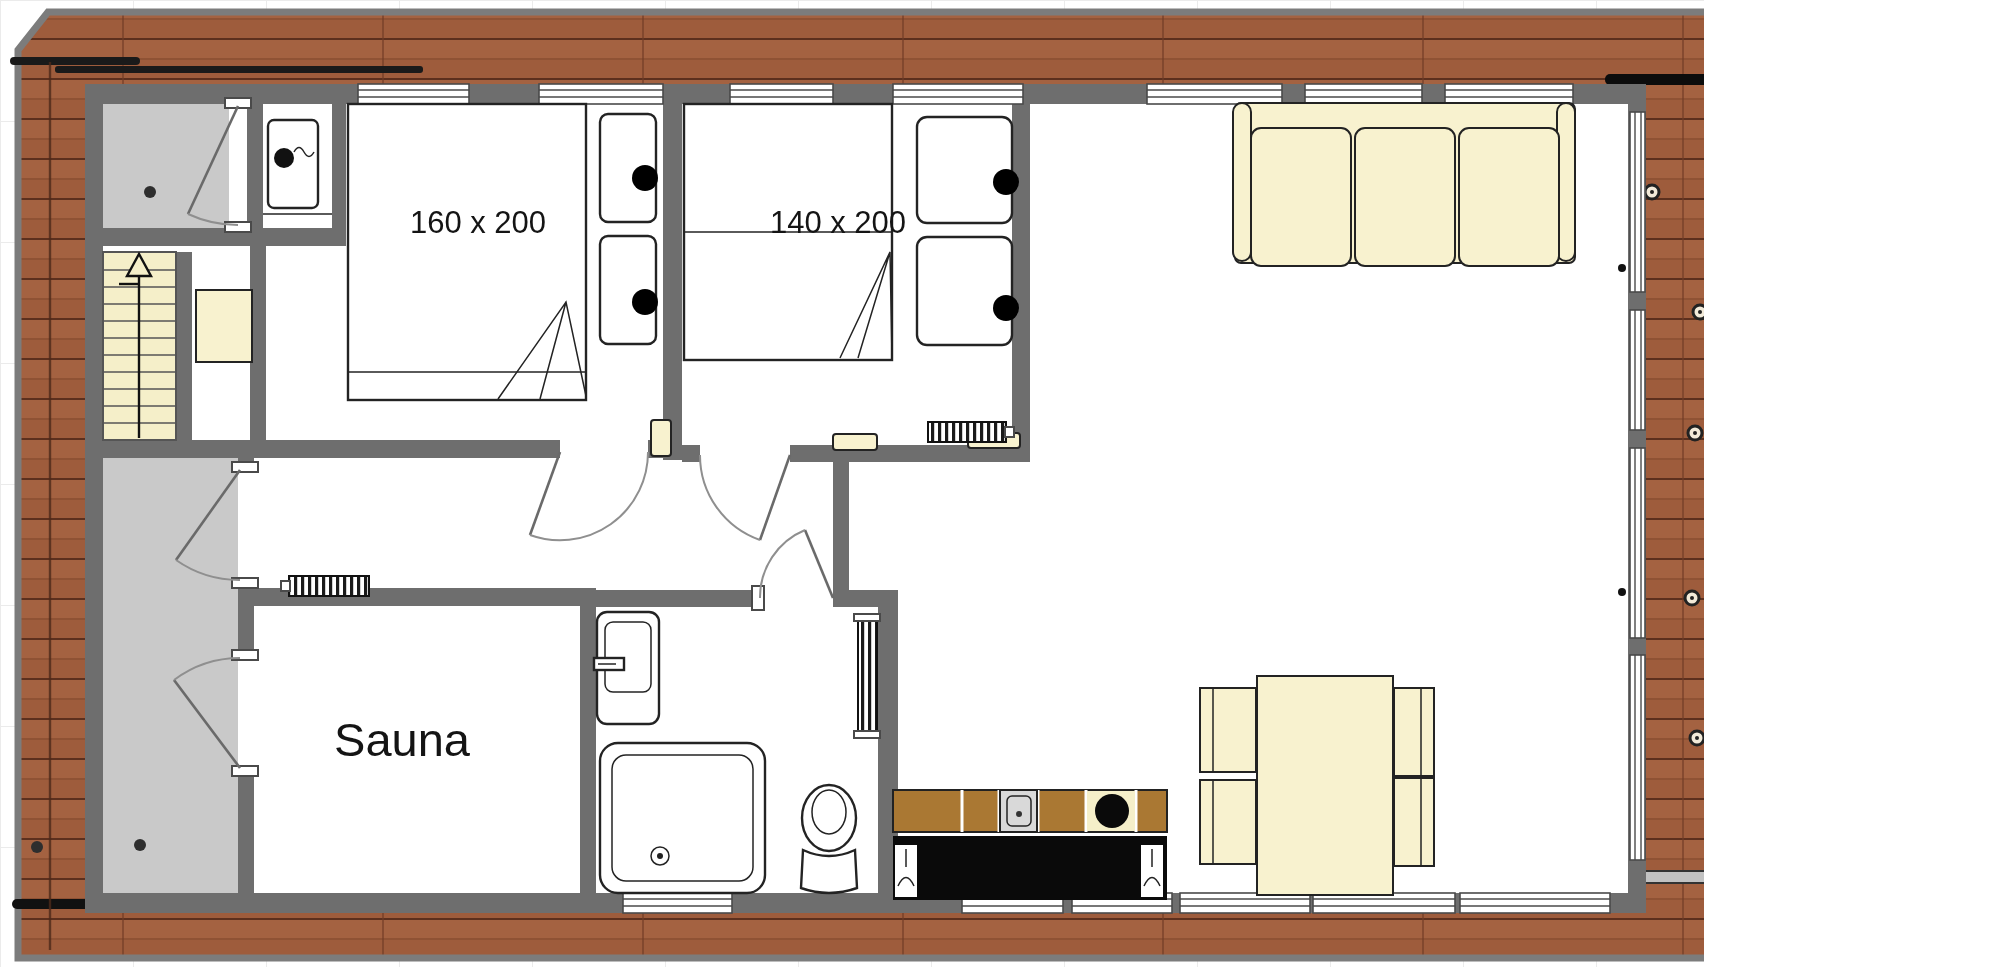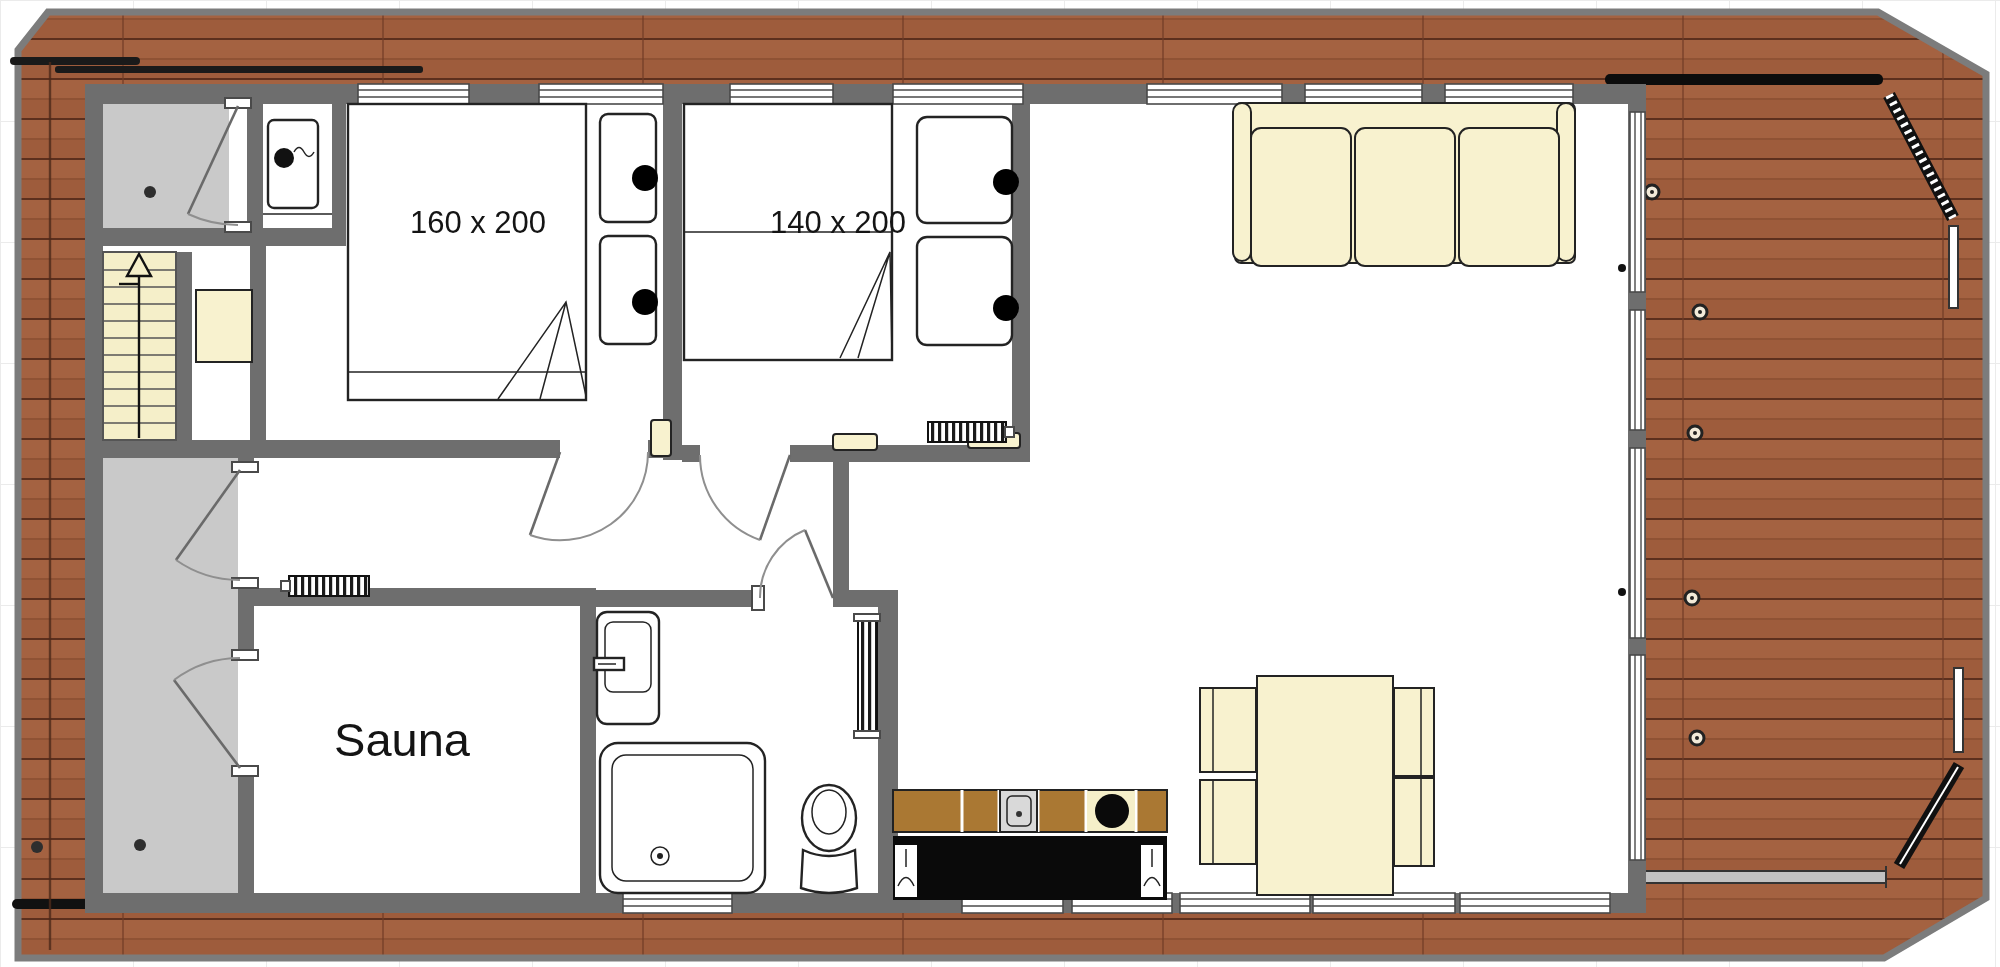--- a/index.html
+++ b/index.html
@@ -1,16 +1,16 @@
 <!DOCTYPE html>
 <html><head>
 <meta charset="utf-8">
 <style>
   html,body{margin:0;padding:0;background:#fff;}
-  #stage{position:relative;width:2000px;height:967px;overflow:hidden;
+  #stage{position:relative;width:1704px;height:967px;overflow:hidden;
          font-family:"Liberation Sans",sans-serif;}
   svg{display:block;}
   .wall{fill:#6e6e6e;}
   .win{fill:#ffffff;stroke:#4a4a4a;stroke-width:1.6;}
   .wline{stroke:#4a4a4a;stroke-width:1.4;}
   .furn{fill:#f8f2cf;stroke:#232323;stroke-width:2;}
   .wht{fill:#ffffff;stroke:#232323;stroke-width:2.4;}
   .thin{fill:none;stroke:#232323;stroke-width:1.5;}
   .arc{fill:none;stroke:#8f8f8f;stroke-width:2;}
   .leaf{stroke:#6a6a6a;stroke-width:2.6;}

